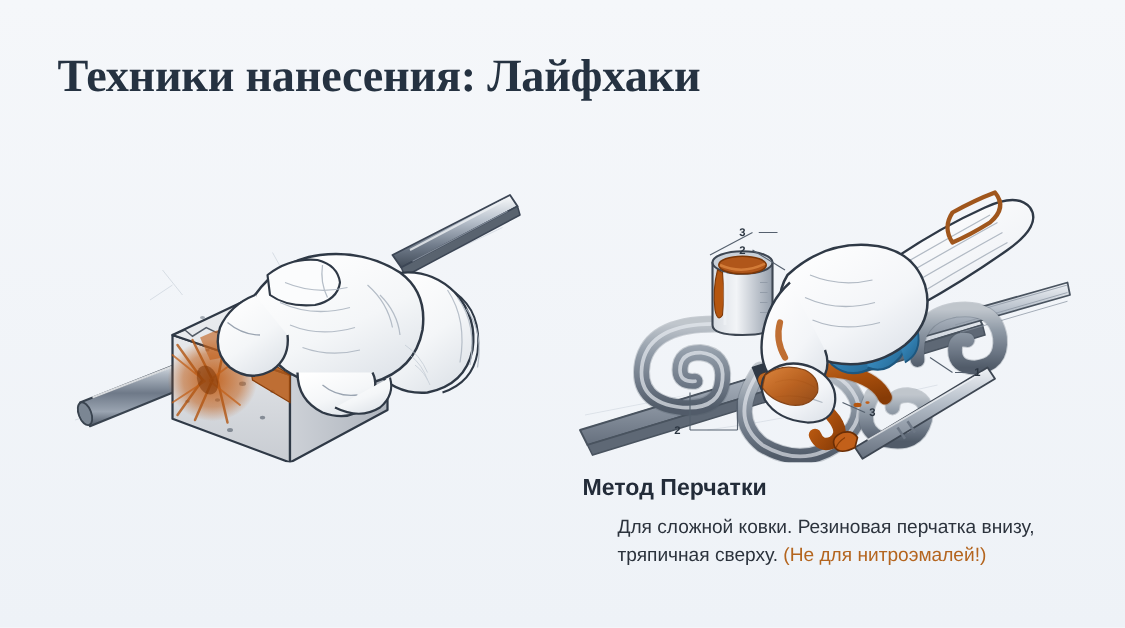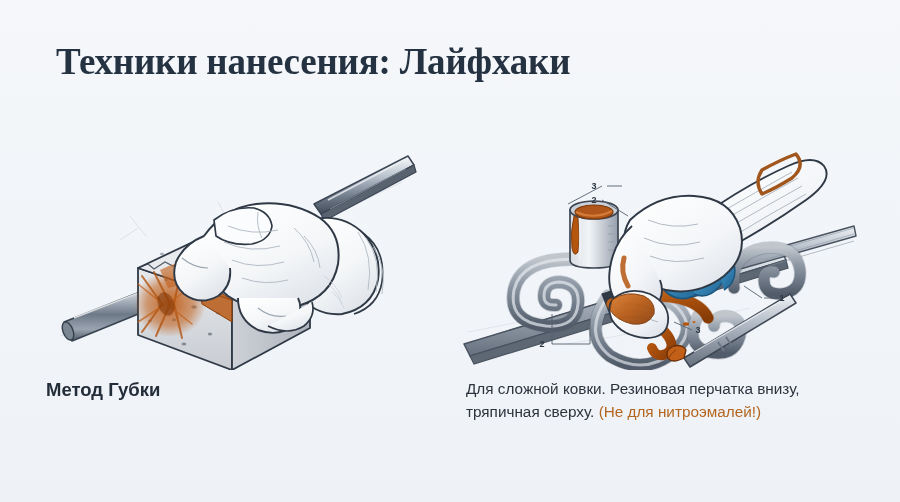--- a/index.html
+++ b/index.html
@@ -18,21 +18,21 @@
     position: relative;
     width: 900px;
     height: 502px;
     background: linear-gradient(180deg, #f5f7fa 0%, #eef2f7 100%);
     box-sizing: border-box;
   }
 
   
   #title {
     position: absolute;
-    left: 56px;
+    left: 46px;
     top: 40px;
     font-family: "Liberation Serif", "DejaVu Serif", serif;
     font-weight: bold;
     font-size: 37px;
     line-height: 44px;
     letter-spacing: -0.2px;
     color: #253241;
     white-space: nowrap;
   }
 
@@ -77,21 +77,21 @@
   }
   .caption-body {
     font-family: "Liberation Sans", sans-serif;
     font-weight: normal;
     font-size: 15.3px;
     line-height: 22.5px;
     color: #2c333d;
     margin: 0;
     max-width: 340px;
   }
-  #caption-right .caption-body { max-width: 400px; }
+  #caption-right .caption-body { max-width: 400px; margin-left: 28px; }
   .warning-text {
     color: #b4651f;
   }
 
   
   .callout-num {
     font-family: "Liberation Sans", sans-serif;
     font-size: 9px;
     font-weight: bold;
     fill: #2b3541;
@@ -267,21 +267,20 @@
           <g stroke="#c4ccd5" stroke-width="0.8" fill="none" opacity="0.8">
             <path d="M282 168 Q294 176 300 190"></path>
             <path d="M286 176 Q296 184 300 196"></path>
             <path d="M290 184 Q298 190 302 200"></path>
           </g>
         </g>
       </svg>
     </div>
 
     <div class="caption-block" id="caption-left">
-      <h2 class="caption-title">Метод Губки</h2>
     </div>
   </div>
 
   <div class="column" id="column-right">
 
     <div class="illustration">
       <svg viewBox="0 0 395 262" xmlns="http://www.w3.org/2000/svg">
         <defs>
           <linearGradient id="ironGrad" x1="0" y1="0" x2="0" y2="1">
             <stop offset="0%" stop-color="#e8ecf1"></stop>
@@ -457,17 +456,18 @@
           <path d="M128 236 L128 212"></path>
           <text class="callout-num" x="80" y="239" text-anchor="middle" stroke="none">2</text>
 
           <path d="M212 214 L230 222"></path>
           <text class="callout-num" x="236" y="225" text-anchor="middle" stroke="none">3</text>
         </g>
       </svg>
     </div>
 
     <div class="caption-block" id="caption-right">
+      <h2 class="caption-title">Метод Перчатки</h2>
       <p class="caption-body"><span>Для сложной ковки. Резиновая перчатка внизу, тряпичная сверху. </span><span class="warning-text">(Не для нитроэмалей!)</span></p>
     </div>
   </div>
 
 </div>
 
 </body></html>

